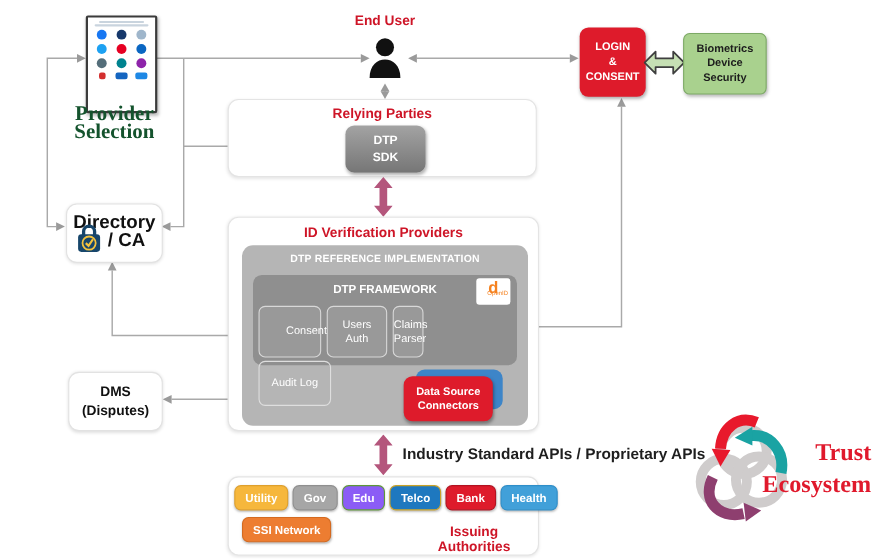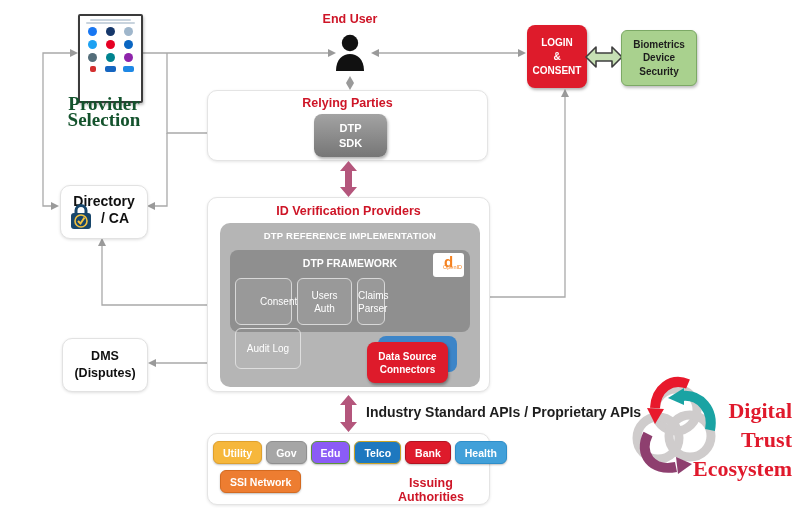--- a/index.html
+++ b/index.html
@@ -45,21 +45,21 @@
   .rp-title{margin-top:5px;}
   .sdk-box{position:absolute;left:106px;top:23px;width:73px;height:43px;border-radius:8px;
      background:linear-gradient(#a3a3a3,#767676);color:#fff;font-weight:bold;font-size:11px;
      line-height:15px;text-align:center;display:flex;flex-direction:column;justify-content:center;
      box-shadow:1px 2px 3px rgba(0,0,0,.3);}
 
   
   .dir-box{position:absolute;left:60px;top:185px;width:86px;height:52px;background:#fff;
      border:1px solid #e2e2e2;border-radius:10px;box-shadow:0 1px 3px rgba(0,0,0,.12);}
   .dir-text{position:absolute;left:0;top:7px;width:100%;text-align:center;color:#101010;
-     font-weight:bold;font-size:14px;line-height:17px;}
+     font-weight:bold;font-size:17px;line-height:17px;}
   .dir-text .l2{padding-left:22px;}
   .dms-box{position:absolute;left:62px;top:338px;width:84px;height:52px;background:#fff;
      border:1px solid #e2e2e2;border-radius:10px;box-shadow:0 1px 3px rgba(0,0,0,.12);
      color:#101010;font-weight:bold;font-size:12.5px;line-height:17px;text-align:center;
      display:flex;flex-direction:column;justify-content:center;}
 
   
   .idv-panel{left:207px;top:197px;width:283px;height:195px;}
   .idv-title{margin-top:6px;}
   .ref-box{position:absolute;left:12px;top:25px;width:260px;height:164px;background:#b5b5b5;
@@ -279,18 +279,17 @@
     <g fill="none" stroke-linecap="butt">
       <path d="M66,12 C49,5 34,17 33,36" stroke="#E8192C" stroke-width="10"></path>
       <path d="M88,58 C92,38 78,22 60,24" stroke="#1AA3A3" stroke-width="10"></path>
       <path d="M26,62 C16,82 30,100 54,95" stroke="#8E3F6F" stroke-width="10"></path>
     </g>
     <polygon points="33,52 25,36 42,37" fill="#E8192C"></polygon>
     <polygon points="46,26 62,16 62,33" fill="#1AA3A3"></polygon>
     <polygon points="70,92 54,85 56,102" fill="#8E3F6F"></polygon>
   </svg>
   <div class="logo-text">
-    <div>Digital</div>
     <div>Trust</div>
     <div>Ecosystem</div>
   </div>
 
 </div>
 
 </body></html>

